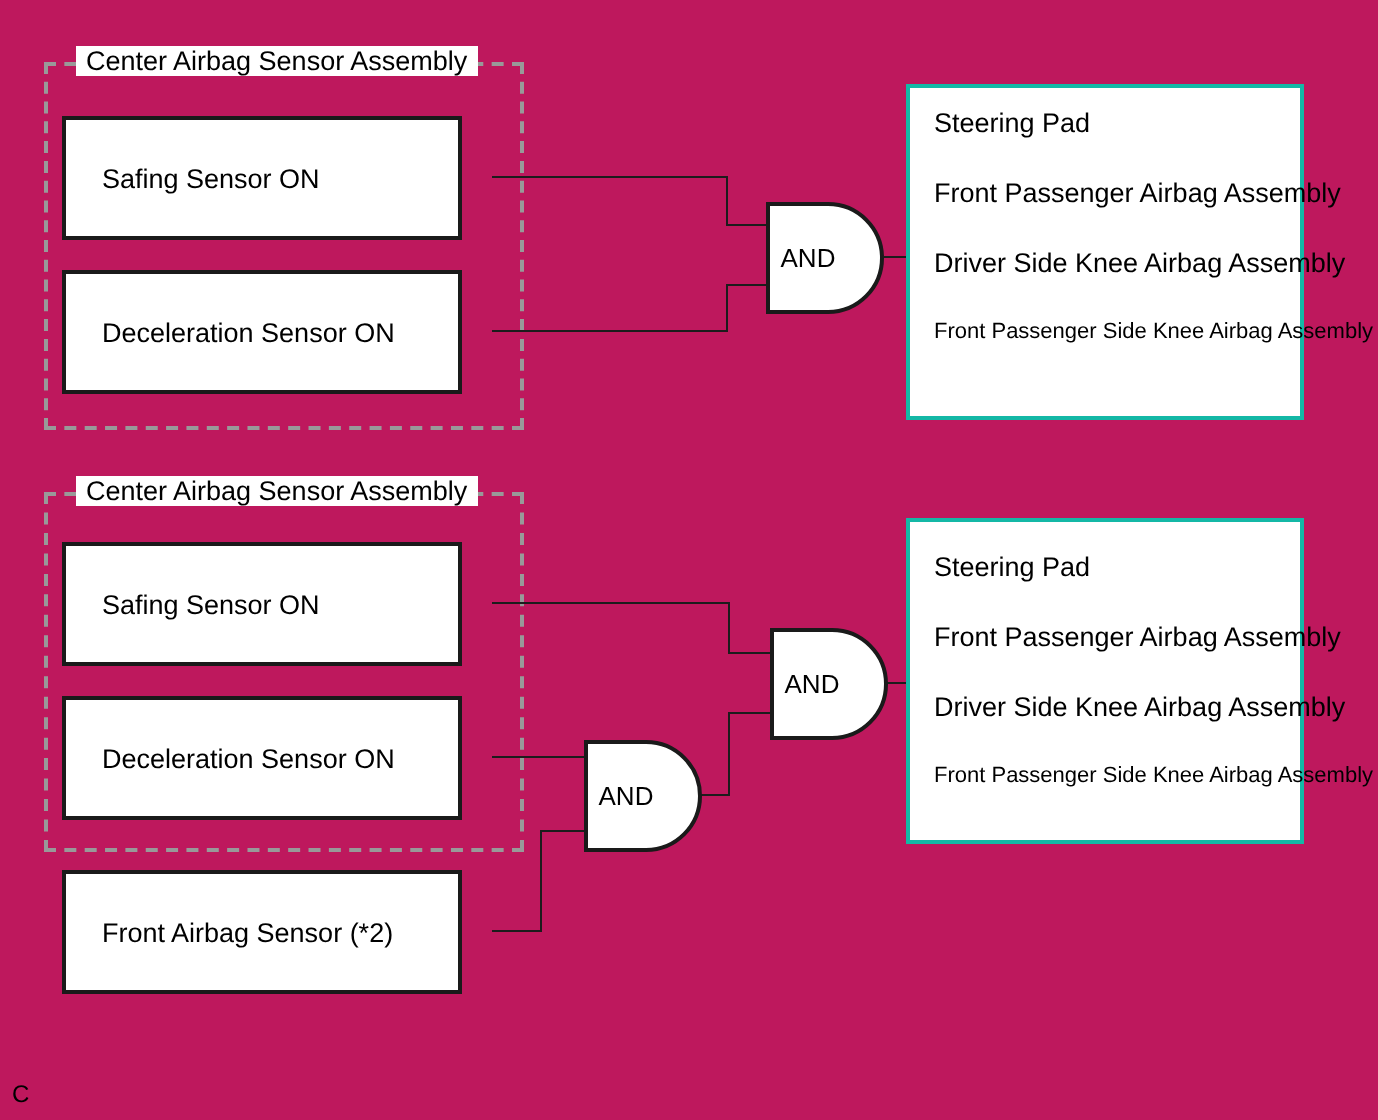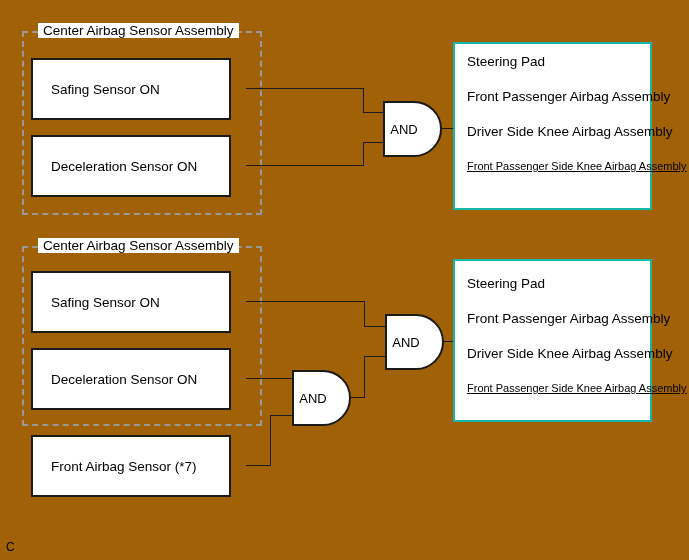--- a/index.html
+++ b/index.html
@@ -1,37 +1,37 @@
 <!DOCTYPE html>
 <html><head>
 <meta charset="utf-8">
 <style>
   html,body{margin:0;padding:0;background:#fff;}
   #canvas{
-    position:relative;width:689px;height:560px;background:#a16207;
+    position:relative;width:689px;height:560px;background:#be185d;
     font-family:"Liberation Sans", sans-serif;color:#000;overflow:hidden;
   }
   .dashed-group{
     position:absolute;border:2px dashed #999999;background:transparent;
   }
   .group-title{
     position:absolute;background:#ffffff;padding:0 5px;font-size:13.5px;
     line-height:15px;white-space:nowrap;z-index:3;
   }
   .sensor-box{
     position:absolute;width:200px;height:62px;border:2px solid #1a1a1a;
     background:#ffffff;box-sizing:border-box;display:flex;align-items:center;
     padding-left:18px;font-size:13.5px;z-index:2;
   }
   .output-box{
     position:absolute;width:199px;border:2px solid #14b8a6;background:#ffffff;
     box-sizing:border-box;padding-left:12px;z-index:2;
   }
   .output-line{font-size:13.5px;line-height:35px;white-space:nowrap;}
-  .output-line.small{font-size:11px;text-decoration:underline;}
+  .output-line.small{font-size:11px;}
   .wire{position:absolute;background:#1c1c1c;z-index:1;}
   .wire.h{height:1px;}
   .wire.v{width:1px;}
   .gate{position:absolute;z-index:2;}
   .gate svg text{font-family:"Liberation Sans", sans-serif;font-size:13px;fill:#000;}
   .footer-label{position:absolute;font-size:12px;line-height:13px;}
 </style>
 </head>
 <body>
 
@@ -72,21 +72,21 @@
   <div class="dashed-group" style="left:22px;top:246px;width:236px;height:176px;"></div>
   <div class="group-title" style="left:38px;top:238px;">Center Airbag Sensor Assembly</div>
 
   <div class="sensor-box" style="left:31px;top:271px;">
     <span>Safing Sensor ON</span>
   </div>
   <div class="sensor-box" style="left:31px;top:348px;">
     <span>Deceleration Sensor ON</span>
   </div>
   <div class="sensor-box" style="left:31px;top:435px;">
-    <span>Front Airbag Sensor (*7)</span>
+    <span>Front Airbag Sensor (*2)</span>
   </div>
 
   <div class="wire h" style="left:246px;top:301px;width:119px;"></div>
   <div class="wire v" style="left:364px;top:301px;height:26px;"></div>
   <div class="wire h" style="left:364px;top:326px;width:21px;"></div>
   <div class="wire h" style="left:246px;top:378px;width:46px;"></div>
   <div class="wire h" style="left:246px;top:465px;width:25px;"></div>
   <div class="wire v" style="left:270px;top:415px;height:51px;"></div>
   <div class="wire h" style="left:270px;top:415px;width:22px;"></div>
   <div class="wire h" style="left:350px;top:397px;width:15px;"></div>

